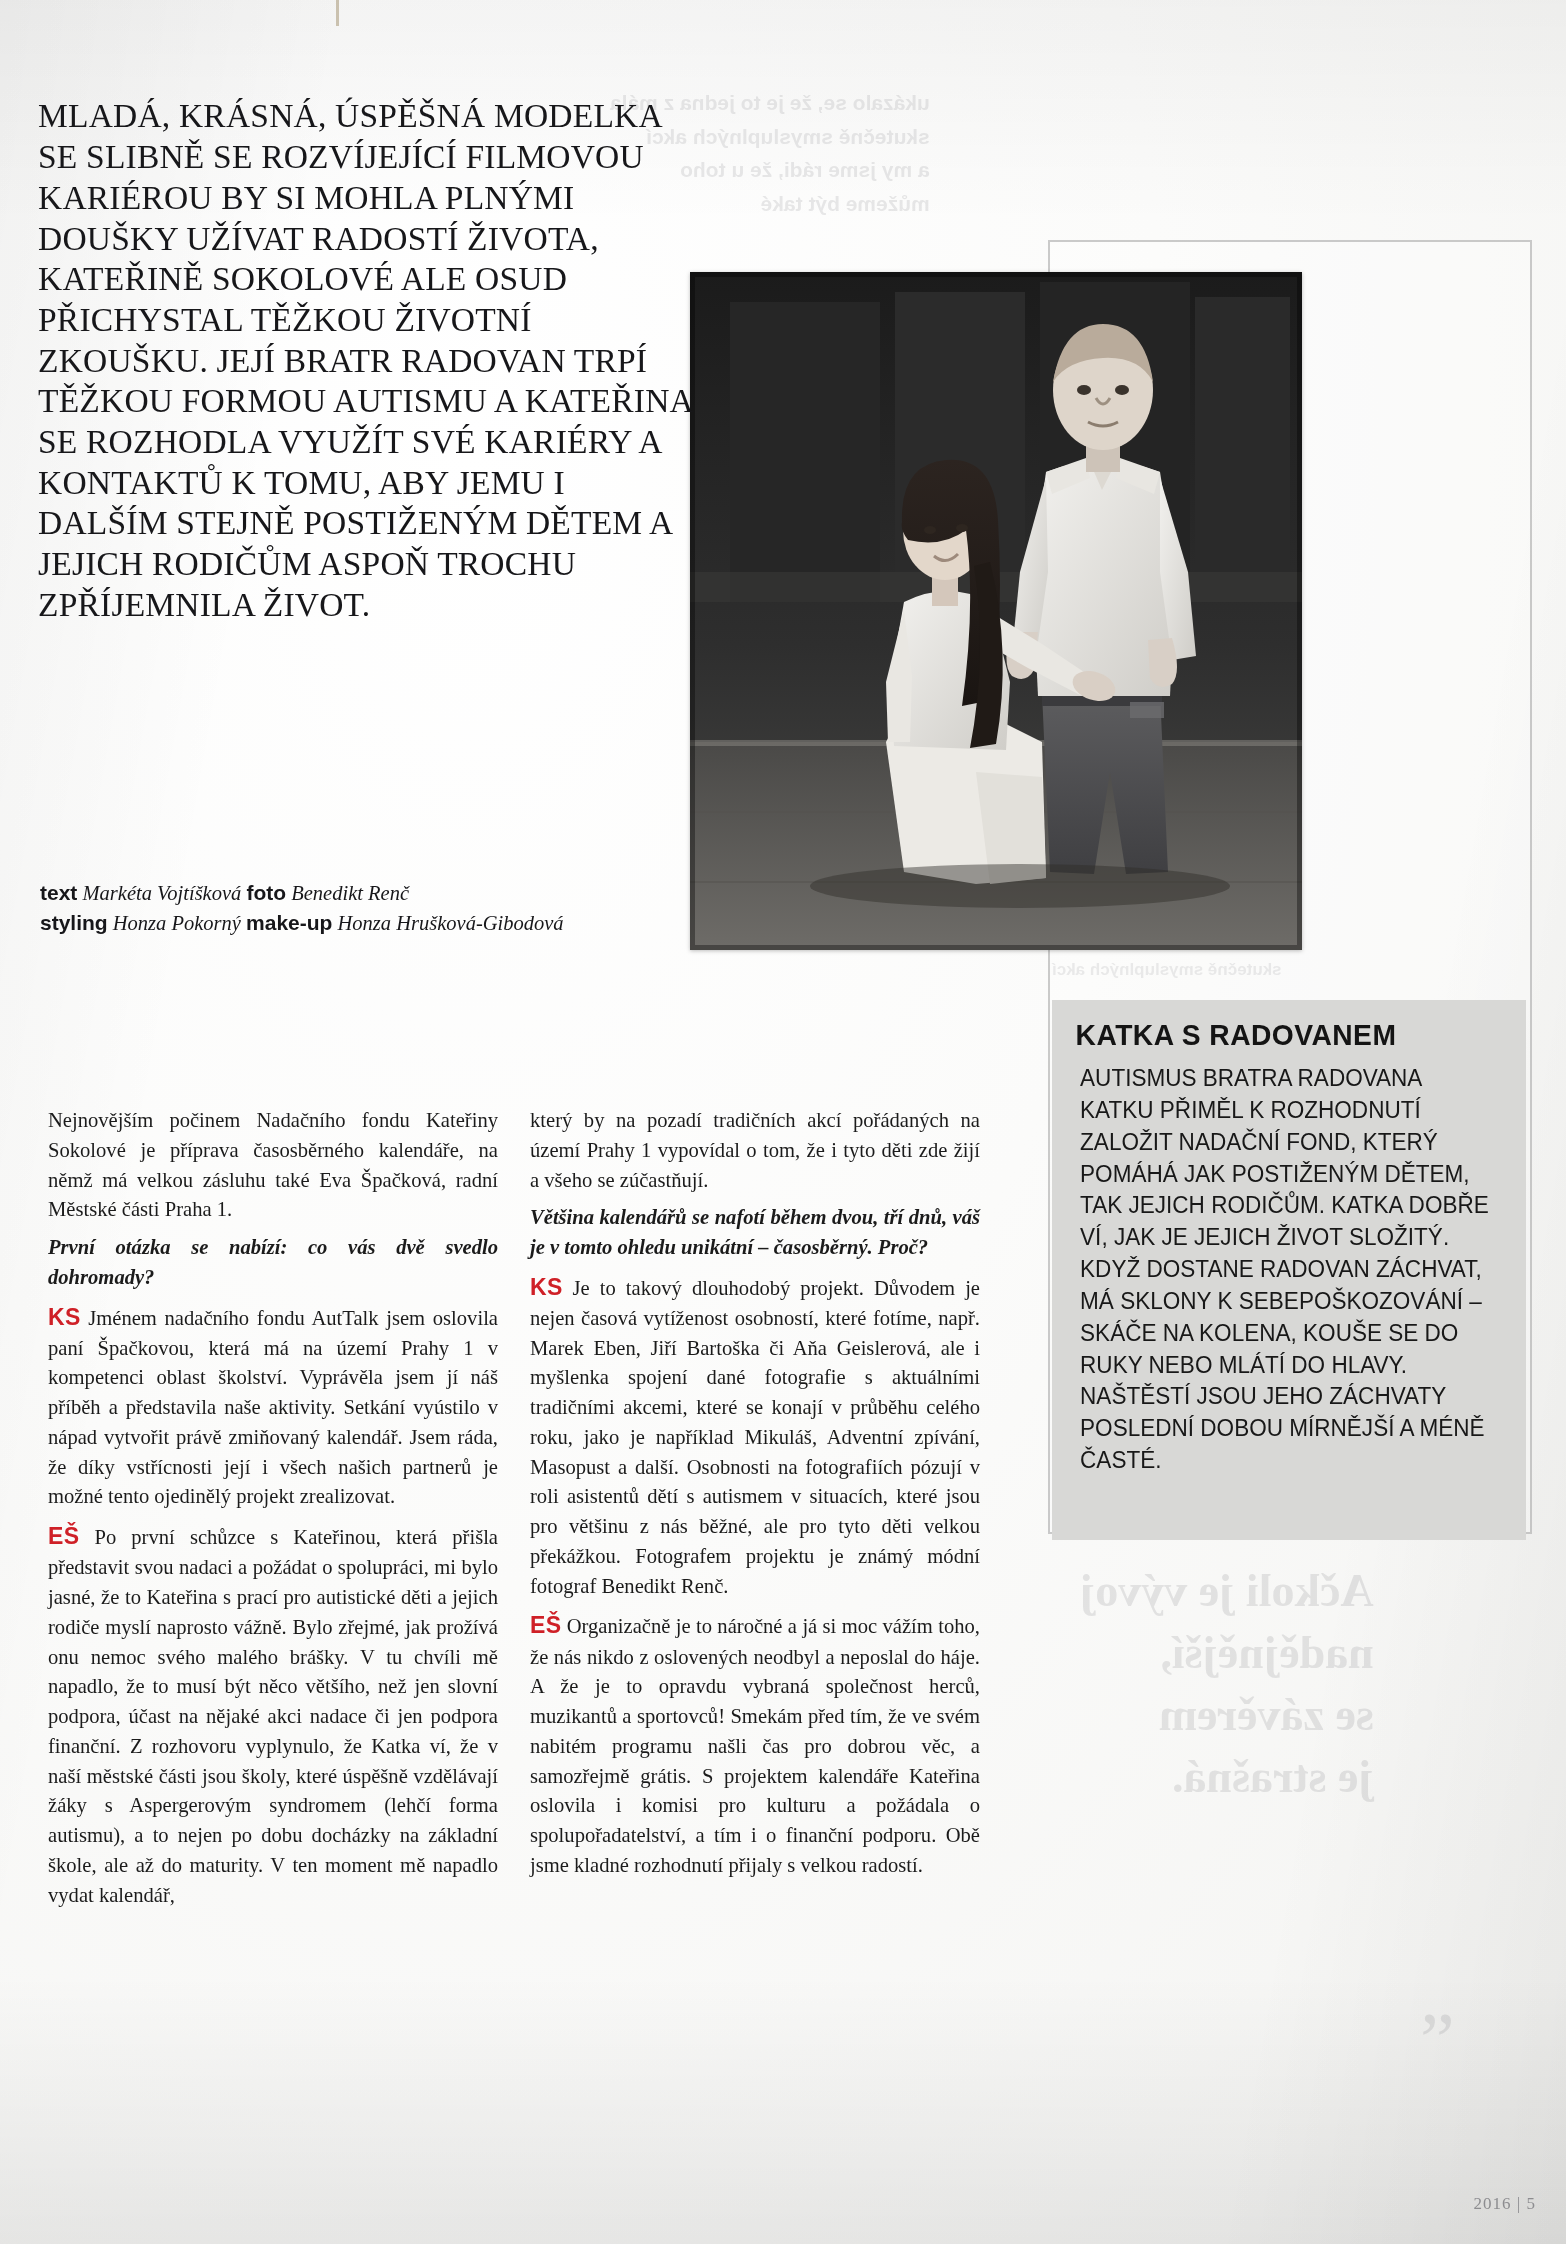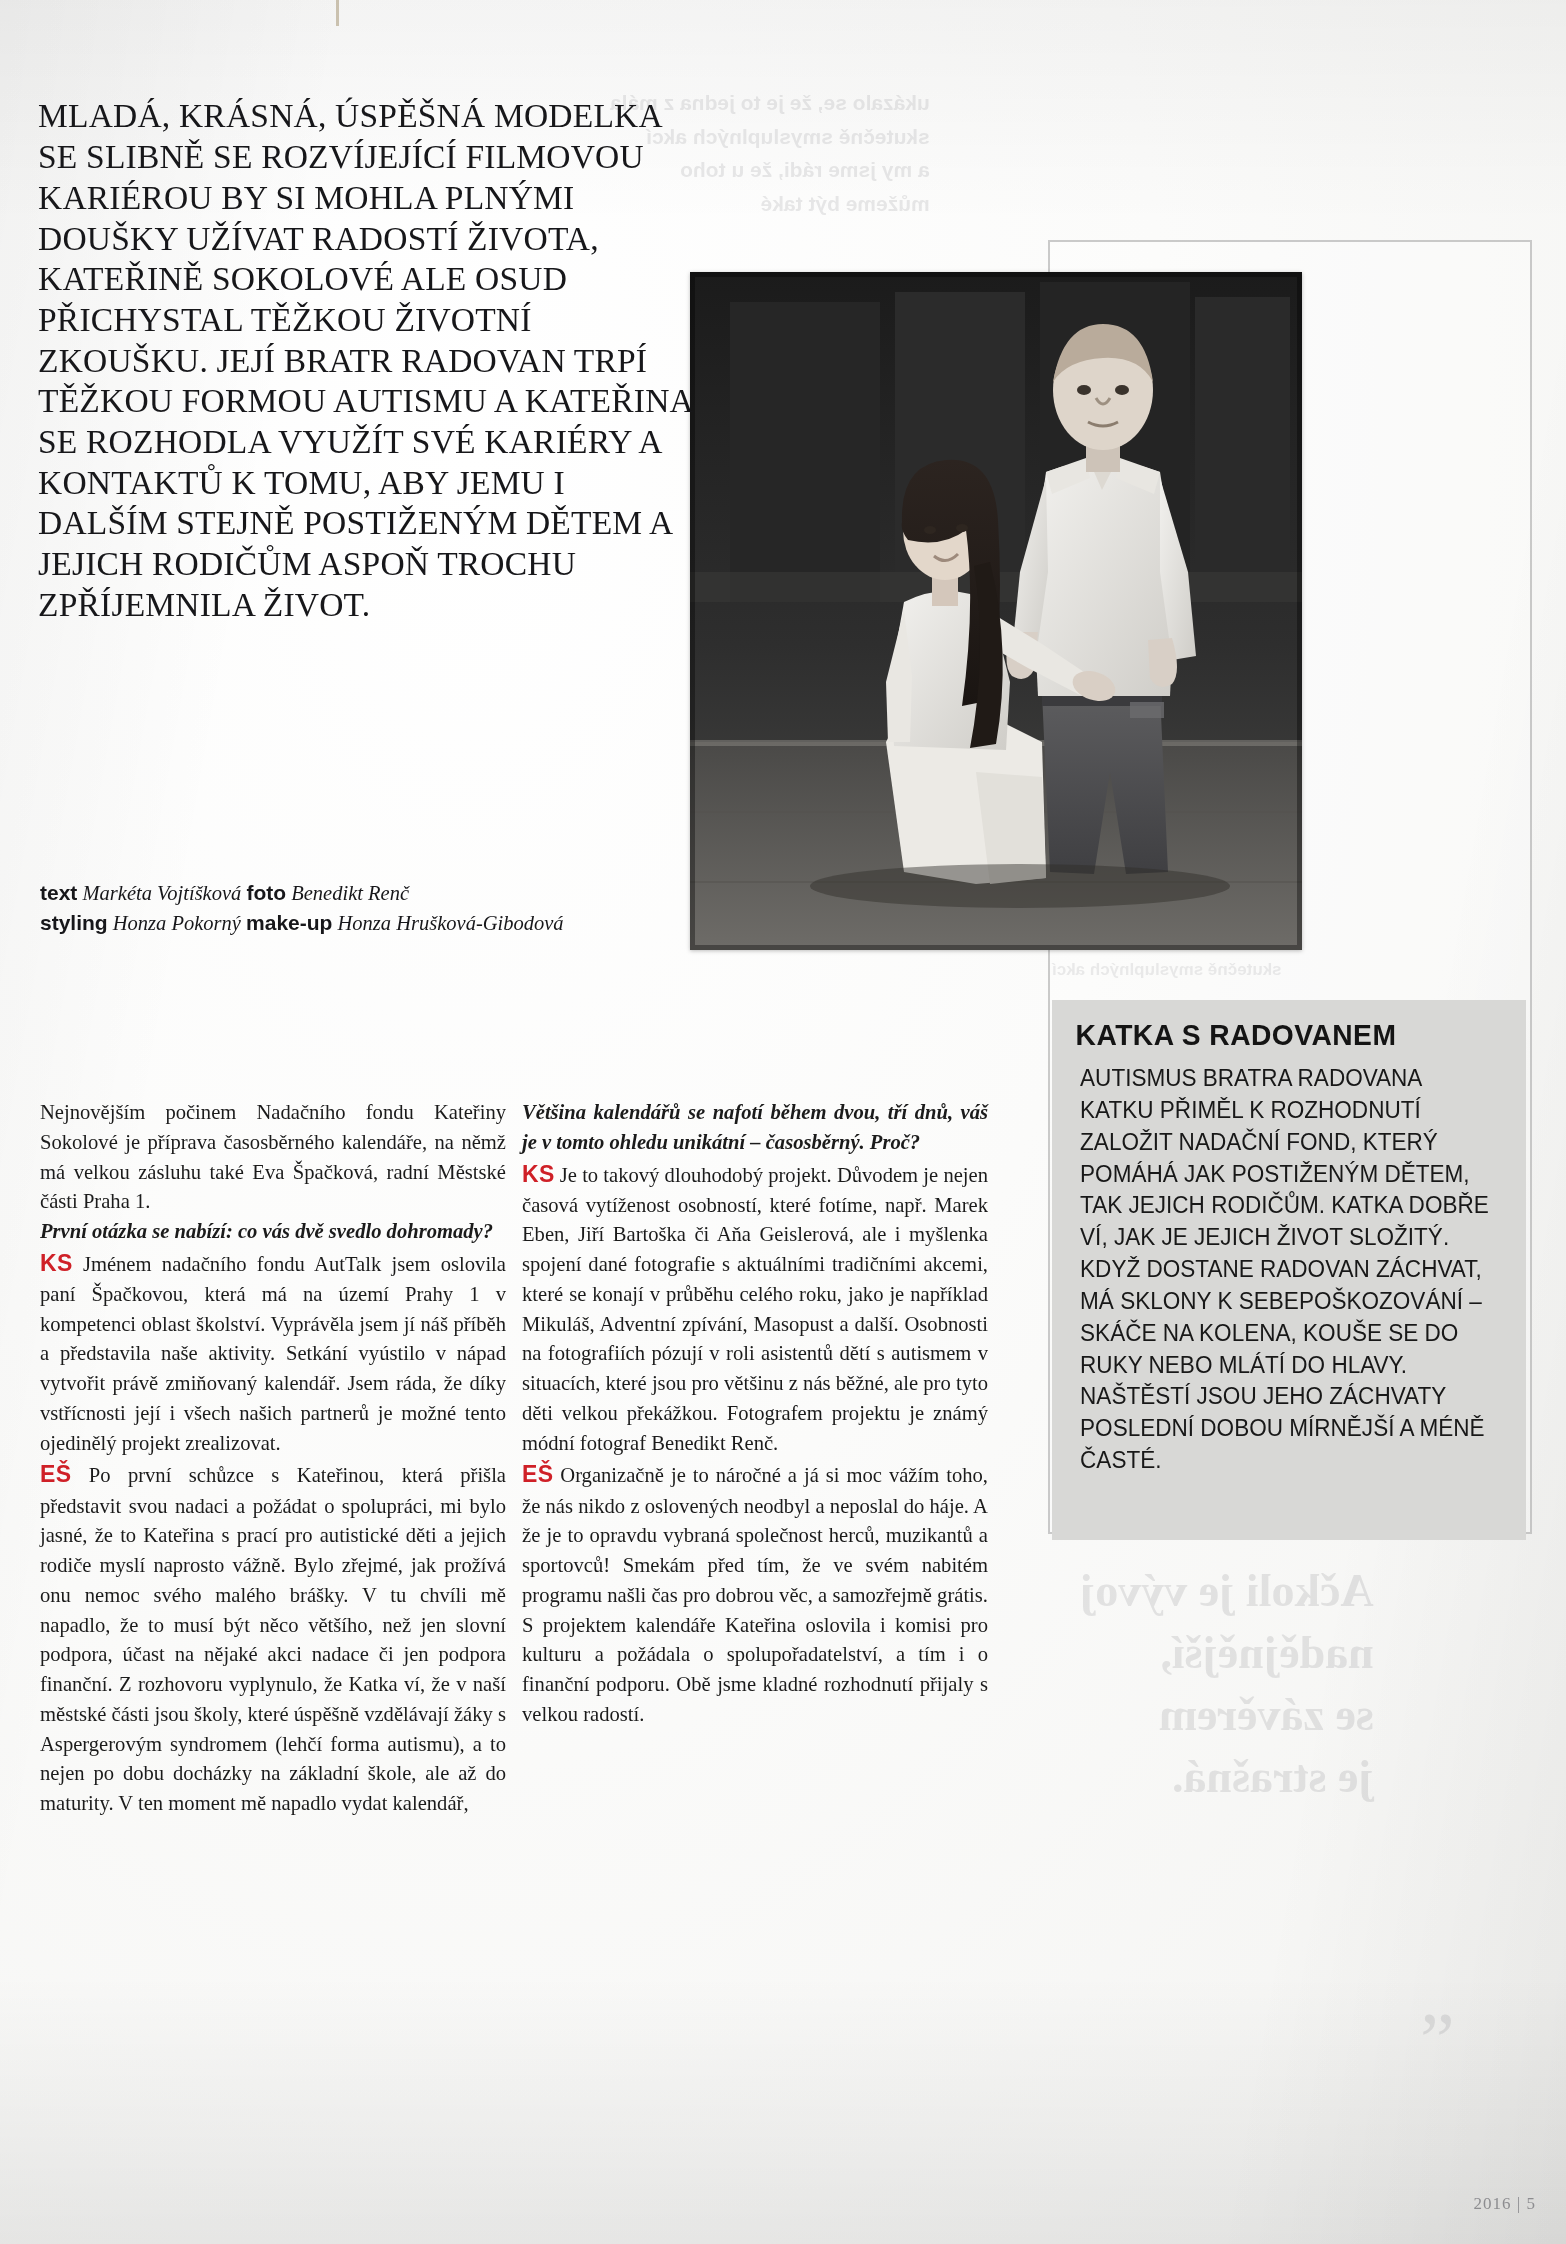--- a/index.html
+++ b/index.html
@@ -130,21 +130,21 @@
   .col {
     position: absolute;
     top: 1098px;
     width: 466px;
     font-size: 20.6px;
     line-height: 1.445;
     text-align: justify;
     color: #1b1b1b;
     z-index: 4;
   }
-  .col p { margin: 0; text-indent: 0; }
+  .col p { margin: 8px; text-indent: 0; }
   .col-1 { left: 40px; }
   .col-2 { left: 522px; }
 
   .q {
     font-weight: bold;
     font-style: italic;
   }
   .ini {
     font-family: "Liberation Sans", sans-serif;
     font-weight: bold;
@@ -335,19 +335,20 @@
   <div class="quote-mark">”</div>
 
   <div class="col col-1">
     <p>Nejnovějším počinem Nadačního fondu Kateřiny Sokolové je příprava časosběrného kalendáře, na němž má velkou zásluhu také Eva Špačková, radní Městské části Praha 1.</p>
     <p class="q">První otázka se nabízí: co vás dvě svedlo dohromady?</p>
     <p><span class="ini">KS</span> <span>Jménem nadačního fondu AutTalk jsem oslovila paní Špačkovou, která má na území Prahy 1 v kompetenci oblast školství. Vyprávěla jsem jí náš příběh a představila naše aktivity. Setkání vyústilo v nápad vytvořit právě zmiňovaný kalendář. Jsem ráda, že díky vstřícnosti její i všech našich partnerů je možné tento ojedinělý projekt zrealizovat.</span></p>
     <p><span class="ini">EŠ</span> <span>Po první schůzce s Kateřinou, která přišla představit svou nadaci a požádat o spolupráci, mi bylo jasné, že to Kateřina s prací pro autistické děti a jejich rodiče myslí naprosto vážně. Bylo zřejmé, jak prožívá onu nemoc svého malého brášky. V tu chvíli mě napadlo, že to musí být něco většího, než jen slovní podpora, účast na nějaké akci nadace či jen podpora finanční. Z rozhovoru vyplynulo, že Katka ví, že v naší městské části jsou školy, které úspěšně vzdělávají žáky s Aspergerovým syndromem (lehčí forma autismu), a to nejen po dobu docházky na základní škole, ale až do maturity. V ten moment mě napadlo vydat kalendář,</span></p>
   </div>
 
   <div class="col col-2">
+    <p>který by na pozadí tradičních akcí pořádaných na území Prahy 1 vypovídal o tom, že i tyto děti zde žijí a všeho se zúčastňují.</p>
     <p class="q">Většina kalendářů se nafotí během dvou, tří dnů, váš je v tomto ohledu unikátní – časosběrný. Proč?</p>
     <p><span class="ini">KS</span> <span>Je to takový dlouhodobý projekt. Důvodem je nejen časová vytíženost osobností, které fotíme, např. Marek Eben, Jiří Bartoška či Aňa Geislerová, ale i myšlenka spojení dané fotografie s aktuálními tradičními akcemi, které se konají v průběhu celého roku, jako je například Mikuláš, Adventní zpívání, Masopust a další. Osobnosti na fotografiích pózují v roli asistentů dětí s autismem v situacích, které jsou pro většinu z nás běžné, ale pro tyto děti velkou překážkou. Fotografem projektu je známý módní fotograf Benedikt Renč.</span></p>
     <p><span class="ini">EŠ</span> <span>Organizačně je to náročné a já si moc vážím toho, že nás nikdo z oslovených neodbyl a neposlal do háje. A že je to opravdu vybraná společnost herců, muzikantů a sportovců! Smekám před tím, že ve svém nabitém programu našli čas pro dobrou věc, a samozřejmě grátis. S projektem kalendáře Kateřina oslovila i komisi pro kulturu a požádala o spolupořadatelství, a tím i o finanční podporu. Obě jsme kladné rozhodnutí přijaly s velkou radostí.</span></p>
   </div>
 
   <div class="folio">2016 | 5</div>
 </div>
 
 </body></html>

